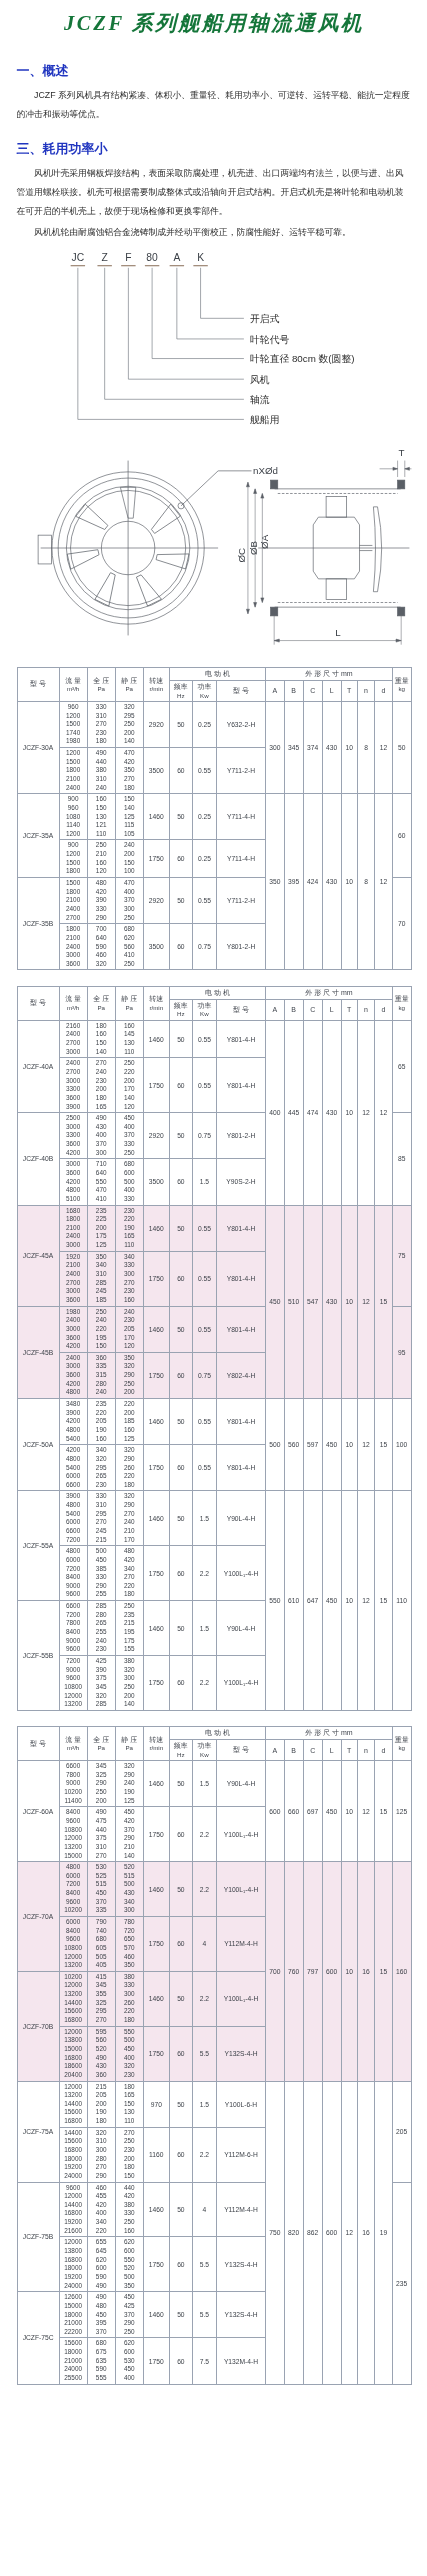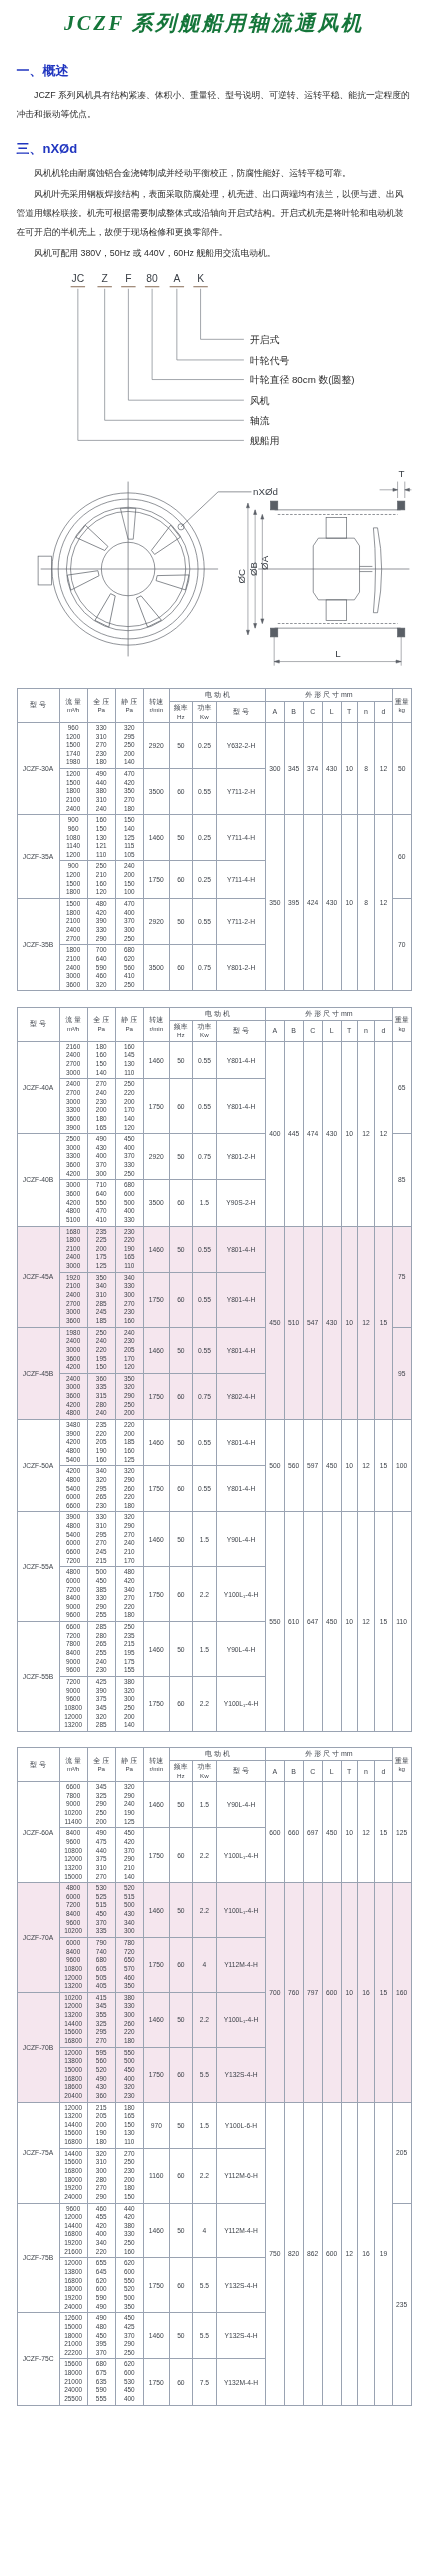--- a/index.html
+++ b/index.html
@@ -26,26 +26,25 @@
 </style>
 </head>
 <body>
 
 <div class="page">
 
   <h1 class="main-title">JCZF 系列舰船用轴流通风机</h1>
 
   <h2 class="sec-heading">一、概述</h2>
 
-  <p class="body-p">JCZF 系列风机具有结构紧凑、体积小、重量轻、型号说明、可逆转、运转平稳、能抗一定程度的冲击和振动等优点。</p>
-
-  <h2 class="sec-heading">三、nXØd</h2>
+  <p class="body-p">JCZF 系列风机具有结构紧凑、体积小、重量轻、耗用功率小、可逆转、运转平稳、能抗一定程度的冲击和振动等优点。</p>
+
+  <h2 class="sec-heading">三、耗用功率小</h2>
+  <p class="body-p">风机叶壳采用钢板焊接结构，表面采取防腐处理，机壳进、出口两端均有法兰，以便与进、出风管道用螺栓联接。机壳可根据需要制成整体式或沿轴向开启式结构。开启式机壳是将叶轮和电动机装在可开启的半机壳上，故便于现场检修和更换零部件。</p>
   <p class="body-p">风机机轮由耐腐蚀铝合金浇铸制成并经动平衡校正，防腐性能好、运转平稳可靠。</p>
-  <p class="body-p">风机叶壳采用钢板焊接结构，表面采取防腐处理，机壳进、出口两端均有法兰，以便与进、出风管道用螺栓联接。机壳可根据需要制成整体式或沿轴向开启式结构。开启式机壳是将叶轮和电动机装在可开启的半机壳上，故便于现场检修和更换零部件。</p>
-  <p class="body-p">风机可配用 380V，50Hz 或 440V，60Hz 舰船用交流电动机。</p>
 
 
   <div class="diagram-box">
     <svg id="model-diagram" width="395" height="191" viewBox="0 0 766 370">
         <text x="118" y="30" text-anchor="middle" font-size="20" fill="#3a3f46">JC</text>
         <line x1="104" y1="40" x2="132" y2="40" stroke="#8a6f5a" stroke-width="2"></line>
         <line x1="118" y1="44" x2="118" y2="338" stroke="#6a7078" stroke-width="1.2"></line>
         <line x1="118" y1="338" x2="440" y2="338" stroke="#6a7078" stroke-width="1.2"></line>
         <text x="170" y="30" text-anchor="middle" font-size="20" fill="#3a3f46">Z</text>
         <line x1="156" y1="40" x2="184" y2="40" stroke="#8a6f5a" stroke-width="2"></line>

